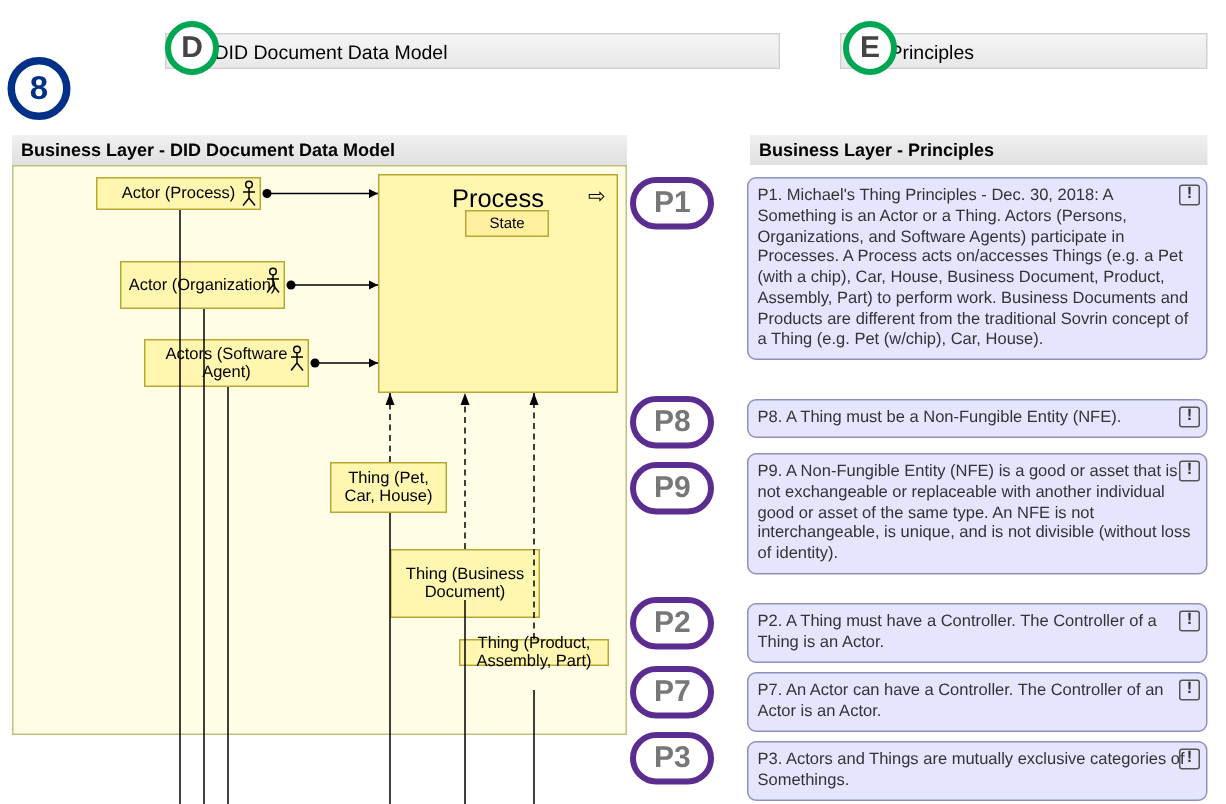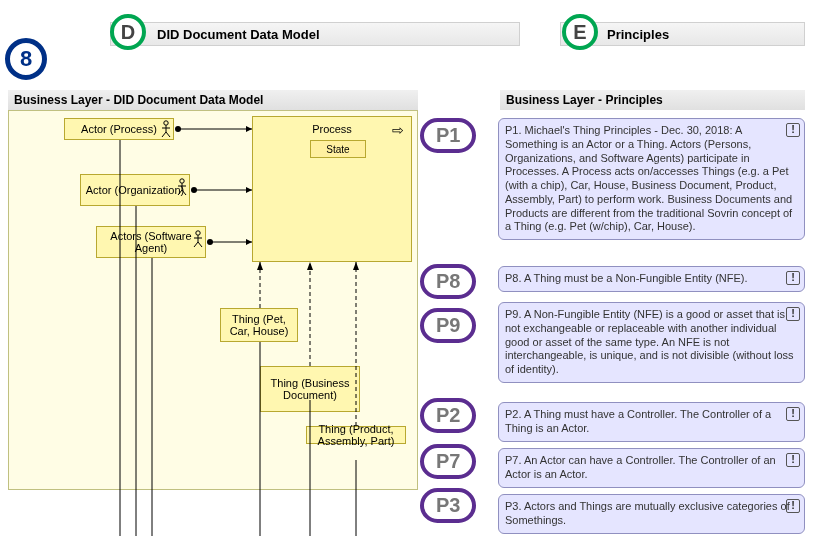--- a/index.html
+++ b/index.html
@@ -5,22 +5,22 @@
   * { box-sizing: border-box; margin: 0; padding: 0; }
   body { font-family: "Segoe UI", Arial, sans-serif; font-size: 12px; background: #fff; width: 817px; height: 536px; position: relative; overflow: hidden; }
 
   .header-bar {
     position: absolute;
     height: 24px;
     background: linear-gradient(#f5f5f5, #e8e8e8);
     border: 1px solid #d0d0d0;
     display: flex;
     align-items: center;
-    padding-left: 46px;
-    font-weight: bold;
+    padding-left: 32px;
+    font-weight: normal;
     font-size: 13px;
   }
   #hdr-left { left: 110px; top: 22px; width: 410px; }
   #hdr-right { left: 560px; top: 22px; width: 245px; }
 
   .sub-header {
     position: absolute;
     height: 20px;
     background: linear-gradient(#f0f0f0, #e0e0e0);
     font-weight: bold;
@@ -106,21 +106,21 @@
     width:12px;height:18px;
   }
   .actor-icon svg { width:100%; height:100%; }
 
   #process-box {
     position: absolute;
     left: 252px; top: 116px;
     width: 160px; height: 146px;
     background: #fff7b0;
     border: 1px solid #b8a830;
-    font-size: 11px;
+    font-size: 17px;
     text-align:center;
     padding-top:6px;
   }
   #state-box {
     position:absolute;
     left: 310px; top: 140px;
     width: 56px; height:18px;
     background:#fff0a0;
     border:1px solid #b8a830;
     font-size:10px;

